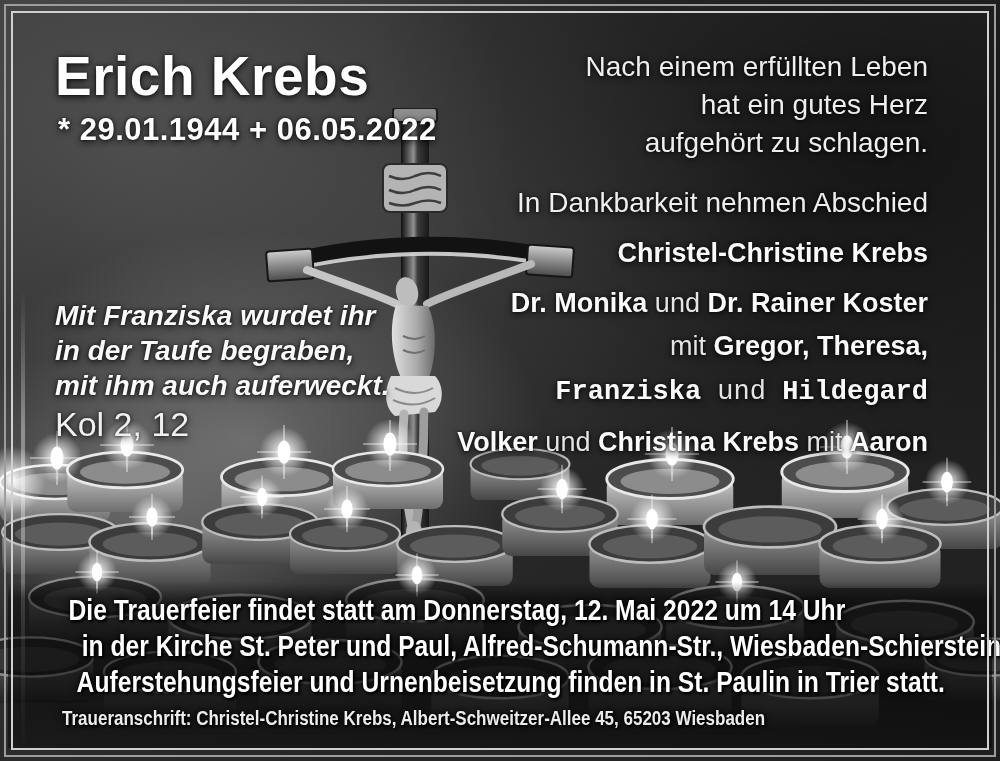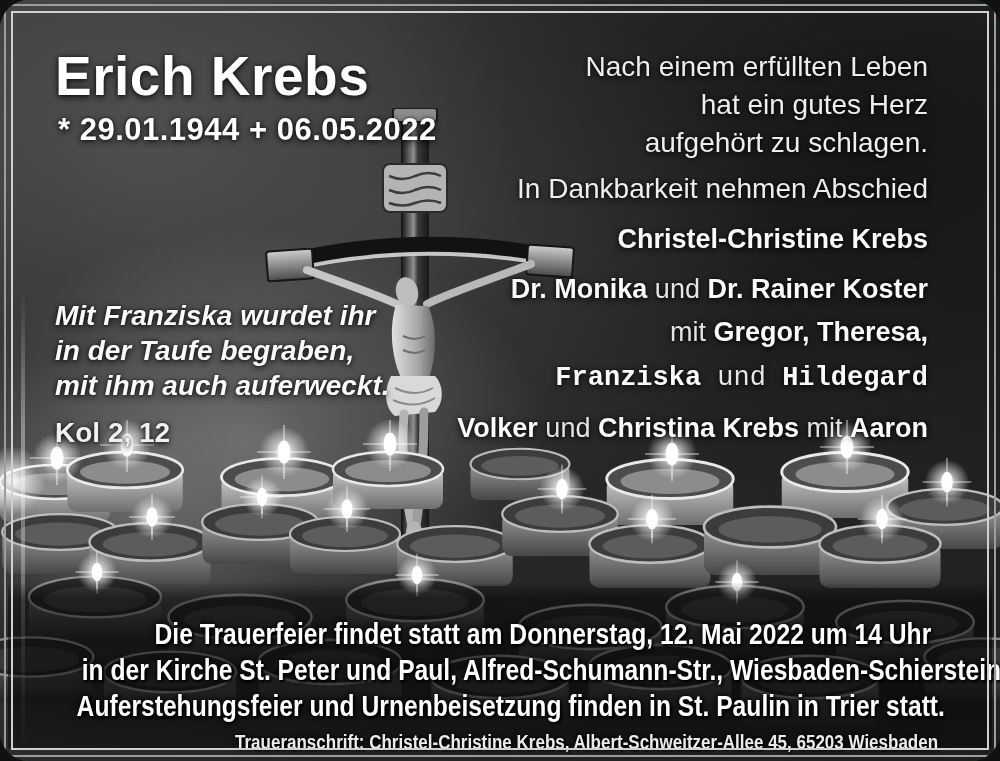--- a/index.html
+++ b/index.html
@@ -1,19 +1,19 @@
 <!DOCTYPE html>
 <html><head>
 <meta charset="utf-8">
 <style>
   html,body{margin:0;padding:0;background:#111;}
   .page{
     position:relative;width:1000px;height:761px;overflow:hidden;
     font-family:"Liberation Sans","DejaVu Sans",sans-serif;
-    background:#14532d;color:#f2f2f2;border-radius:29px;
+    background:#14532d;color:#f2f2f2;
   }
   
   .bg{
     position:absolute;inset:0;z-index:0;
     background:
       radial-gradient(420px 300px at 250px 440px, rgba(190,190,190,0.40), rgba(190,190,190,0) 70%),
       radial-gradient(300px 220px at 120px 500px, rgba(200,200,200,0.25), rgba(200,200,200,0) 70%),
       radial-gradient(500px 380px at 140px 130px, rgba(110,110,110,0.45), rgba(110,110,110,0) 75%),
       radial-gradient(480px 360px at 420px 240px, rgba(100,100,100,0.30), rgba(100,100,100,0) 75%),
       radial-gradient(700px 520px at 880px 140px, rgba(0,0,0,0.45), rgba(0,0,0,0) 75%),
@@ -32,32 +32,32 @@
   }
   
   .frame{position:absolute;pointer-events:none;z-index:6;}
   .frame-outer{inset:4px;border:2px solid #9d9d9d;}
   .frame-inner{inset:11px;border:2px solid #d0d0d0;}
   
   .txt{position:absolute;z-index:4;text-shadow:0 2px 7px rgba(0,0,0,.8),0 0 3px rgba(0,0,0,.7);}
   .deceased-name{left:55px;top:44px;font-size:55px;font-weight:700;color:#fff;letter-spacing:.5px;}
   .life-dates{left:58px;top:112px;font-size:31px;font-weight:700;color:#fdfdfd;letter-spacing:.5px;}
   .right-col{right:72px;top:48px;text-align:right;width:560px;font-size:28px;line-height:38px;color:#eeeeee;}
-  .right-col .intro{margin-top:8px;}
+  .right-col .intro{margin-top:22px;}
   .mourner{font-size:27px;white-space:nowrap;}
   .m1{margin-top:12px;}
   .m2{margin-top:12px;}
   .m3{margin-top:5px;}
   .m4{margin-top:8px;font-family:Liberation Mono, monospace;}
   .m5{margin-top:12px;}
   .seg-b{font-weight:700;color:#fafafa;}
   .seg-r{font-weight:400;color:#e4e4e4;}
   .verse{left:55px;top:298px;font-size:28px;line-height:35px;font-weight:700;font-style:italic;color:#fafafa;}
-  .verse .ref{font-weight:700;font-style:normal;font-size:28px;margin-top:12px;color:#f0f0f0;}
-  .service{left:0;right:0;top:616px;text-align:right;color:#fff;}
+  .verse .ref{font-weight:400;font-style:normal;font-size:34px;margin-top:4px;color:#f0f0f0;}
+  .service{left:0;right:0;top:592px;text-align:left;color:#fff;}
   .service .line{white-space:nowrap;line-height:36px;font-size:29px;font-weight:700;
     text-shadow:0 0 4px #000,0 0 9px #000,2px 2px 3px #000;}
   .service .address{font-weight:700;font-size:20px;color:#ececec;}
   .narrow{display:inline-block;transform:scaleX(.85);transform-origin:center;}
 </style>
 </head>
 <body>
 
 <div class="page">
 

